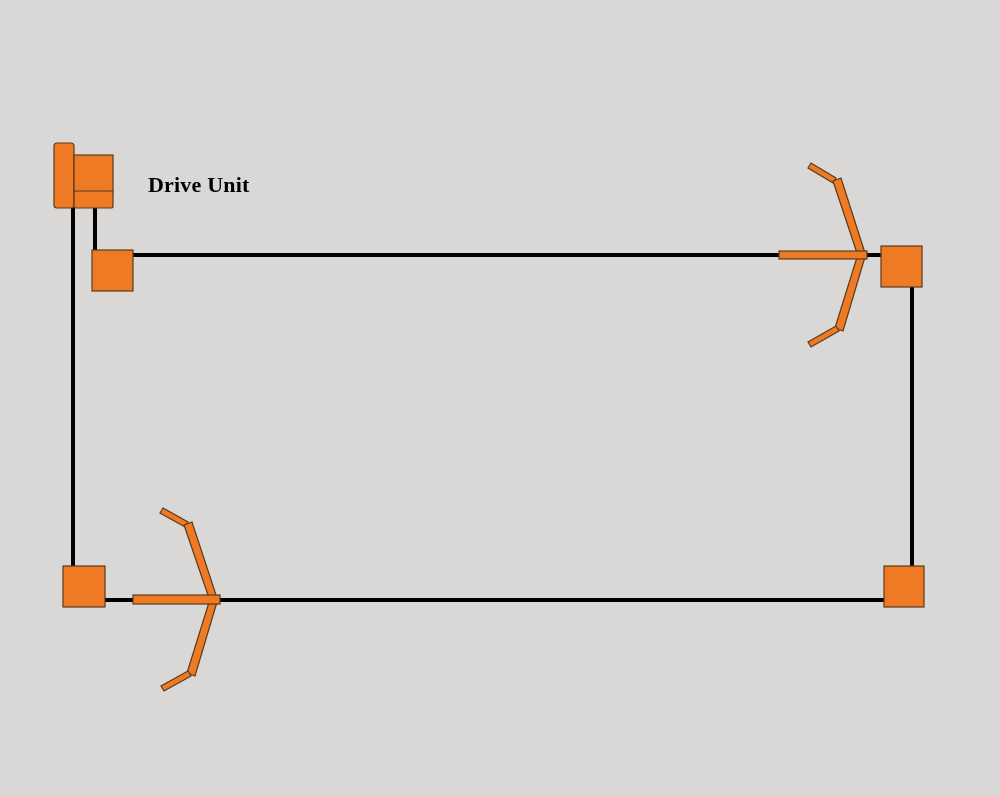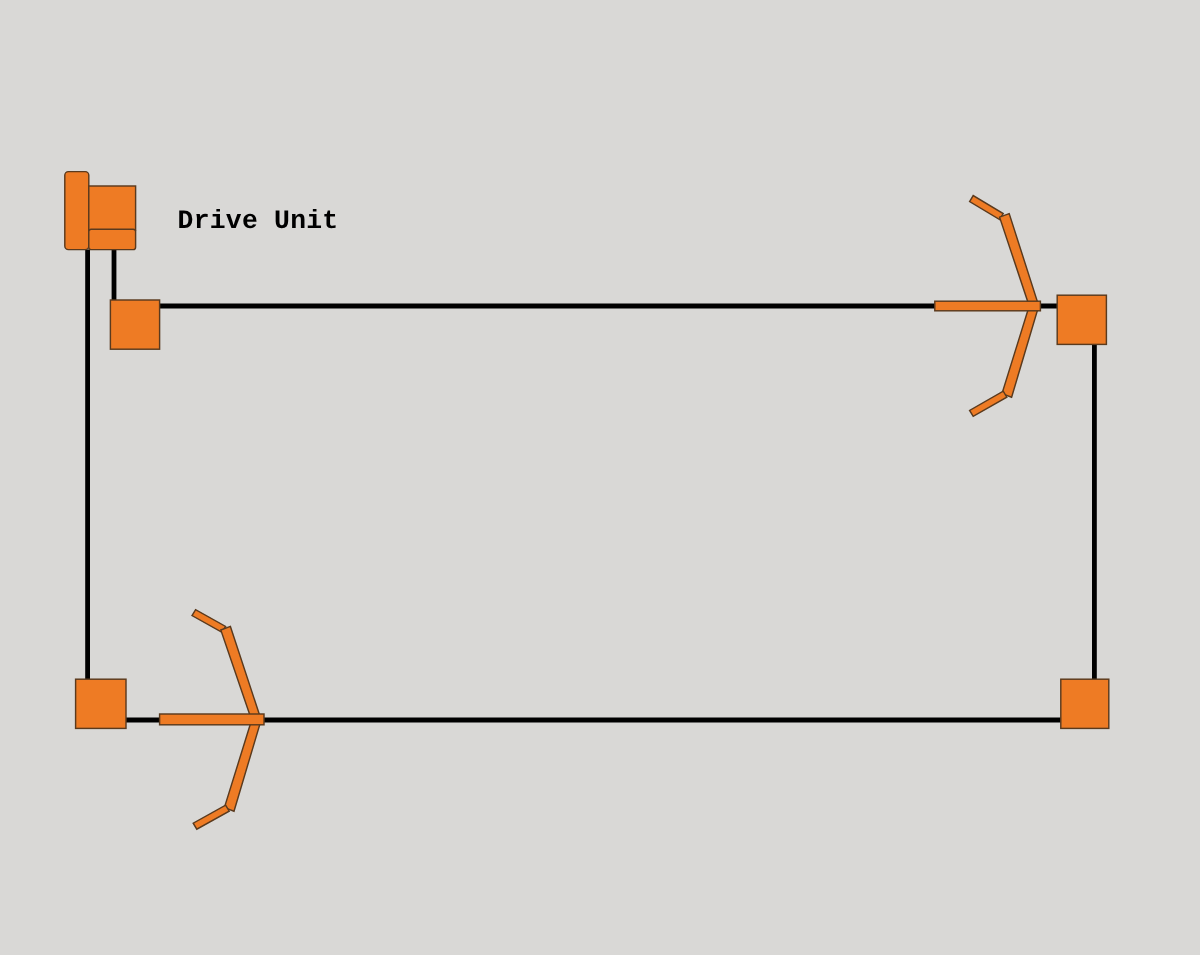--- a/index.html
+++ b/index.html
@@ -1,18 +1,18 @@
 <!DOCTYPE html>
 <html><head>
 <meta charset="utf-8">
 <style>
   html, body { margin: 0; padding: 0; }
   body { width: 1000px; height: 796px; background: #d9d8d6; overflow: hidden; position: relative; }
   svg { position: absolute; left: 0; top: 0; }
-  .label { position: absolute; left: 148px; top: 172px; font-family: Liberation Mono, monospace; font-weight: bold; font-size: 22px; color: #000; letter-spacing: 0.2px; }
+  .label { position: absolute; left: 148px; top: 172px; font-family: Liberation Serif, serif; font-weight: bold; font-size: 22px; color: #000; letter-spacing: 0.2px; }
 </style>
 </head>
 <body>
 
 <svg width="1000" height="796" viewBox="0 0 1000 796">
   <g stroke="#000" stroke-width="4" fill="none">
     <line x1="73" y1="208" x2="73" y2="566"></line>
     <line x1="95" y1="208" x2="95" y2="250"></line>
     <line x1="133" y1="255" x2="881" y2="255"></line>
     <line x1="912" y1="287" x2="912" y2="566"></line>

